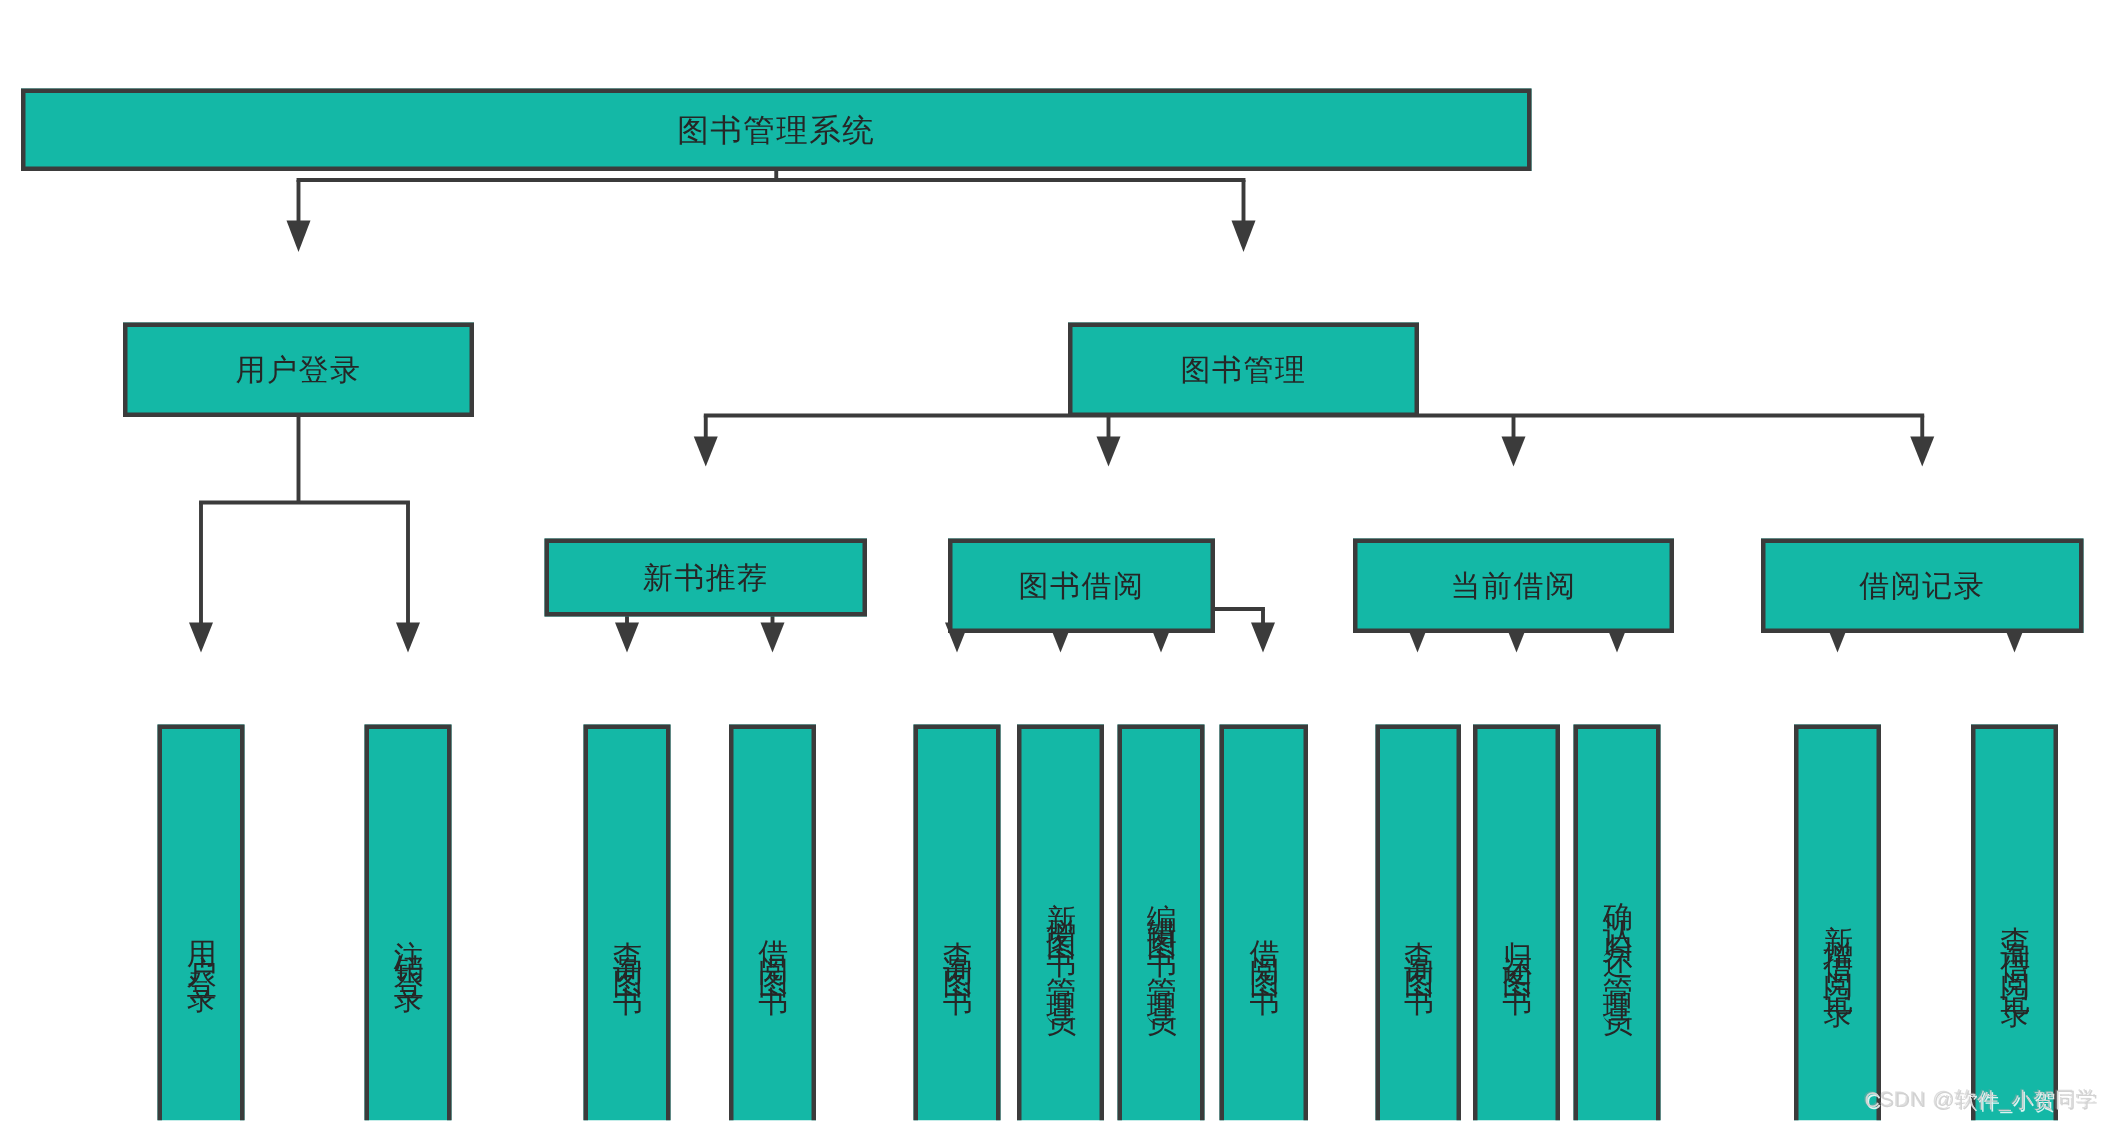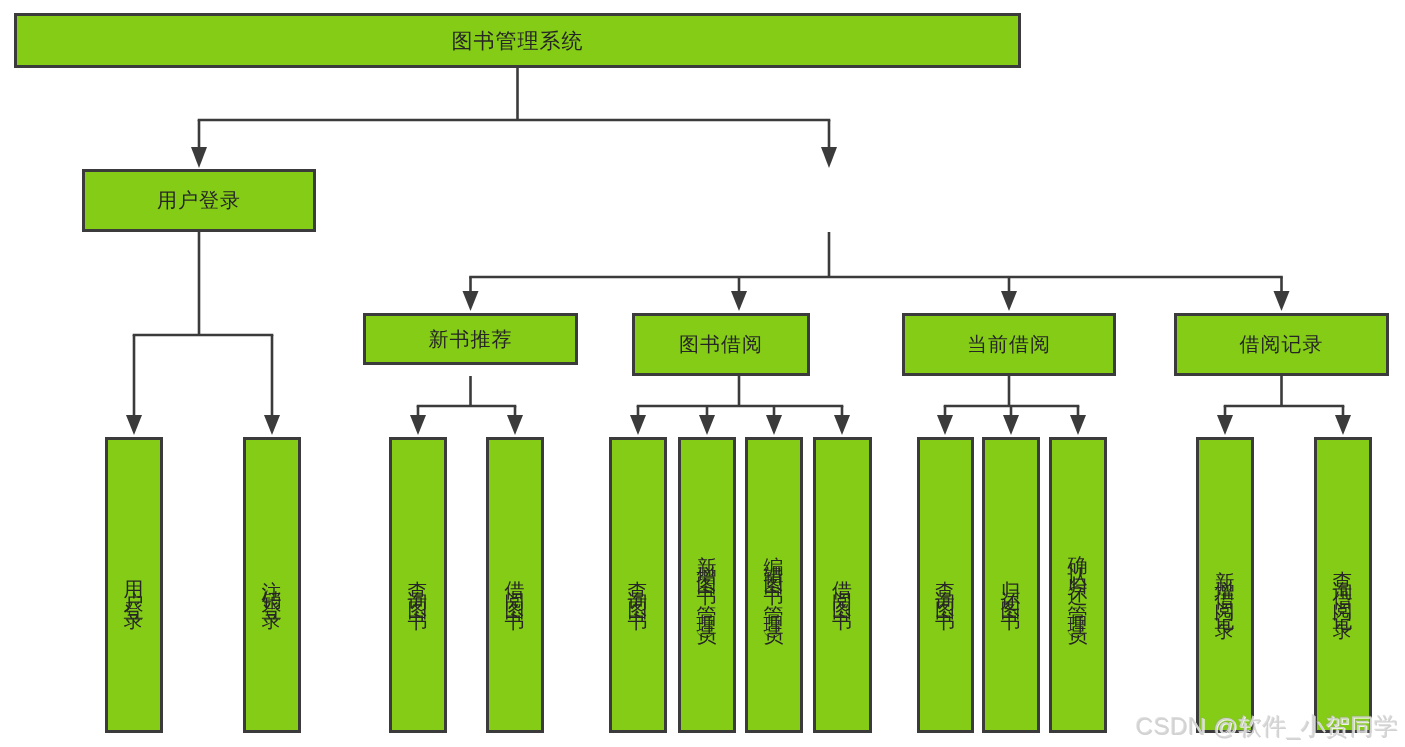--- a/index.html
+++ b/index.html
@@ -13,46 +13,47 @@
   }
   .wires {
     position: absolute;
     left: 0; top: 0;
     width: 1405px; height: 747px;
     z-index: 0;
   }
   .node {
     position: absolute;
     box-sizing: border-box;
-    background: #84cc16;
+    background: #14b8a6;
     border: 3px solid #3b3b3b;
     color: #262626;
     display: flex;
     align-items: center;
     justify-content: center;
     z-index: 1;
     font-size: 20px;
     letter-spacing: 1px;
     white-space: nowrap;
+    margin-top: 46px;
   }
   .node.root { font-size: 21px; }
   .leaf .vtext {
     writing-mode: vertical-rl;
     text-orientation: mixed;
     line-height: 1;
     font-size: 20px;
     letter-spacing: 10px;
     white-space: nowrap;
   }
   .watermark {
     position: absolute;
     right: 6px;
     bottom: 4px;
     z-index: 2;
-    font-size: 24px;
+    font-size: 14px;
     color: #d2d2d2;
     text-shadow: 1px 1px 0 rgba(255,255,255,0.85), -1px -1px 0 rgba(160,160,160,0.35);
     letter-spacing: 0.5px;
   }
 </style>
 </head>
 <body>
 
 <div class="canvas">
 
@@ -118,20 +119,21 @@
       <polygon points="1003,415 1019,415 1011,435"></polygon>
       <polygon points="1070,415 1086,415 1078,435"></polygon>
       <polygon points="1217,415 1233,415 1225,435"></polygon>
       <polygon points="1335,415 1351,415 1343,435"></polygon>
     </g>
   </svg>
 
   <div class="node root" style="left:14px; top:13px; width:1007px; height:55px;">图书管理系统</div>
 
   <div class="node" style="left:82px; top:169px; width:234px; height:63px;">用户登录</div>
+  <div class="node" style="left:712px; top:169px; width:234px; height:63px;">图书管理</div>
 
   <div class="node" style="left:363px; top:313px; width:215px; height:52px;">新书推荐</div>
   <div class="node" style="left:632px; top:313px; width:178px; height:63px;">图书借阅</div>
   <div class="node" style="left:902px; top:313px; width:214px; height:63px;">当前借阅</div>
   <div class="node" style="left:1174px; top:313px; width:215px; height:63px;">借阅记录</div>
 
   <div class="node leaf" style="left:105px; top:437px; width:58px; height:296px;">
     <span class="vtext">用户登录</span>
   </div>
   <div class="node leaf" style="left:243px; top:437px; width:58px; height:296px;">

